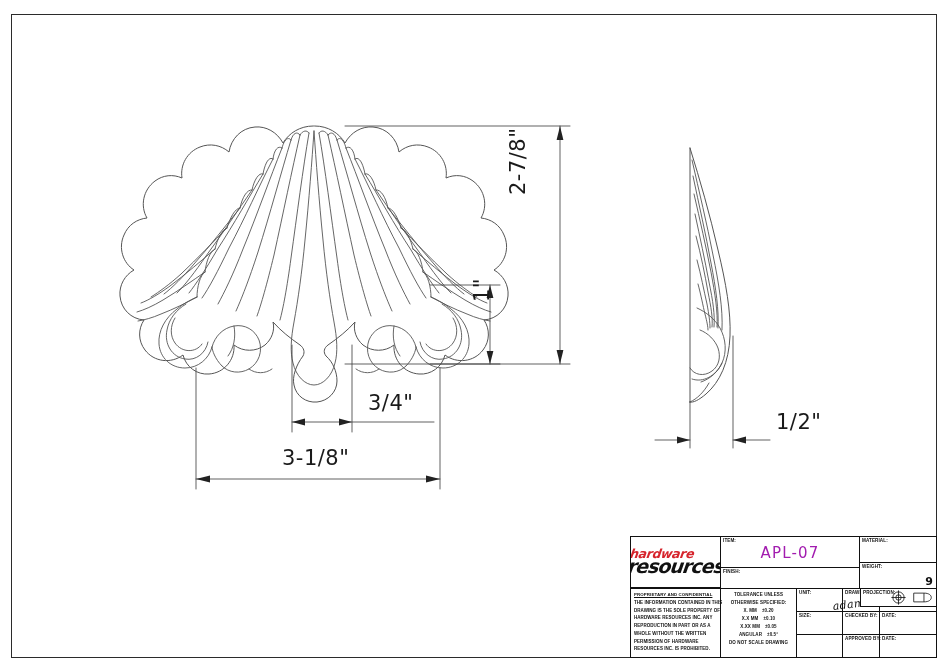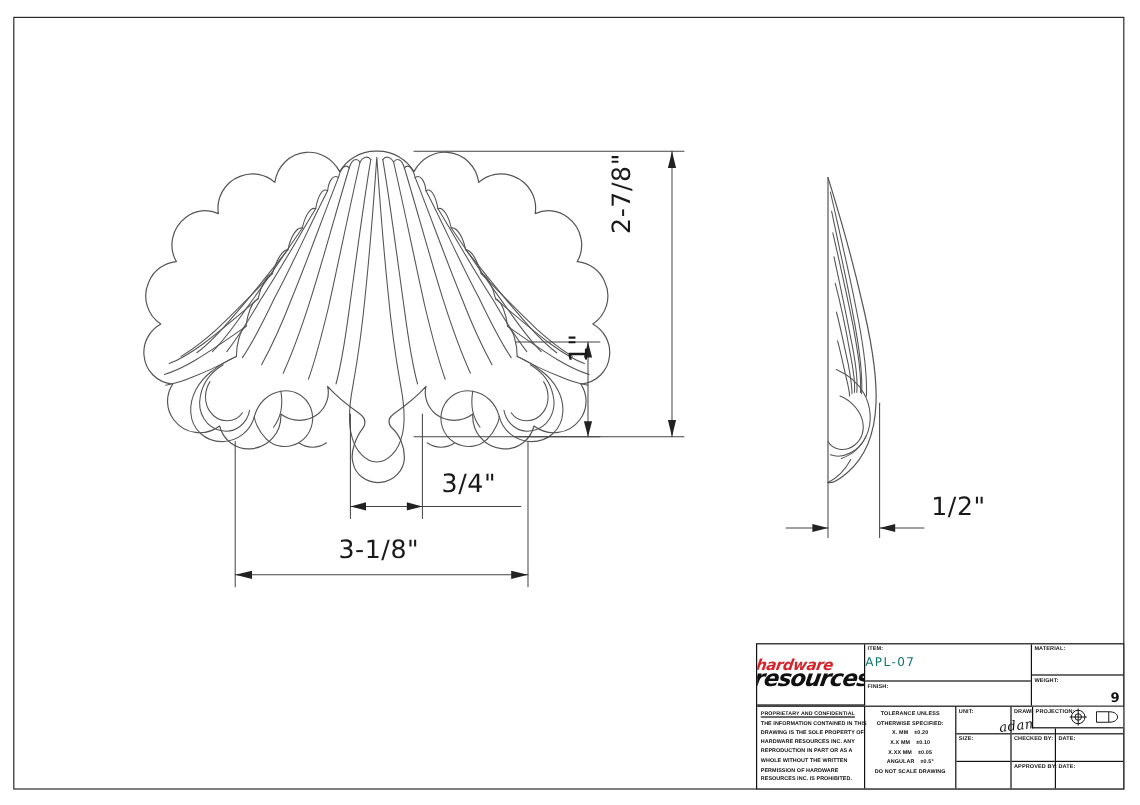--- a/index.html
+++ b/index.html
@@ -118,23 +118,23 @@
   }
   .finish-cell{flex:1;box-sizing:border-box;position:relative;}
   .lbl{
     position:absolute;left:2px;top:1px;
     font-size:4.6px;font-weight:bold;color:#111;
     letter-spacing:0.1px;white-space:nowrap;
   }
   .itemno{
     position:absolute;left:0;right:0;top:50%;
     transform:translateY(-46%);
-    text-align:left;
+    text-align:center;
     font-family:"DejaVu Sans", sans-serif;
-    font-size:10px;color:#0f766e;letter-spacing:1.2px;
+    font-size:15px;color:#a21caf;letter-spacing:1.2px;
   }
 
   
   .col-right-top{width:76px;box-sizing:border-box;display:flex;flex-direction:column;}
   .mat-cell{flex:1;box-sizing:border-box;border-bottom:1.2px solid #111;position:relative;}
   .wt-cell{flex:1;box-sizing:border-box;position:relative;}
   .wt-val{
     position:absolute;right:3px;bottom:0px;
     font-family:"DejaVu Sans", sans-serif;
     font-size:11px;color:#111;font-weight:bold;

